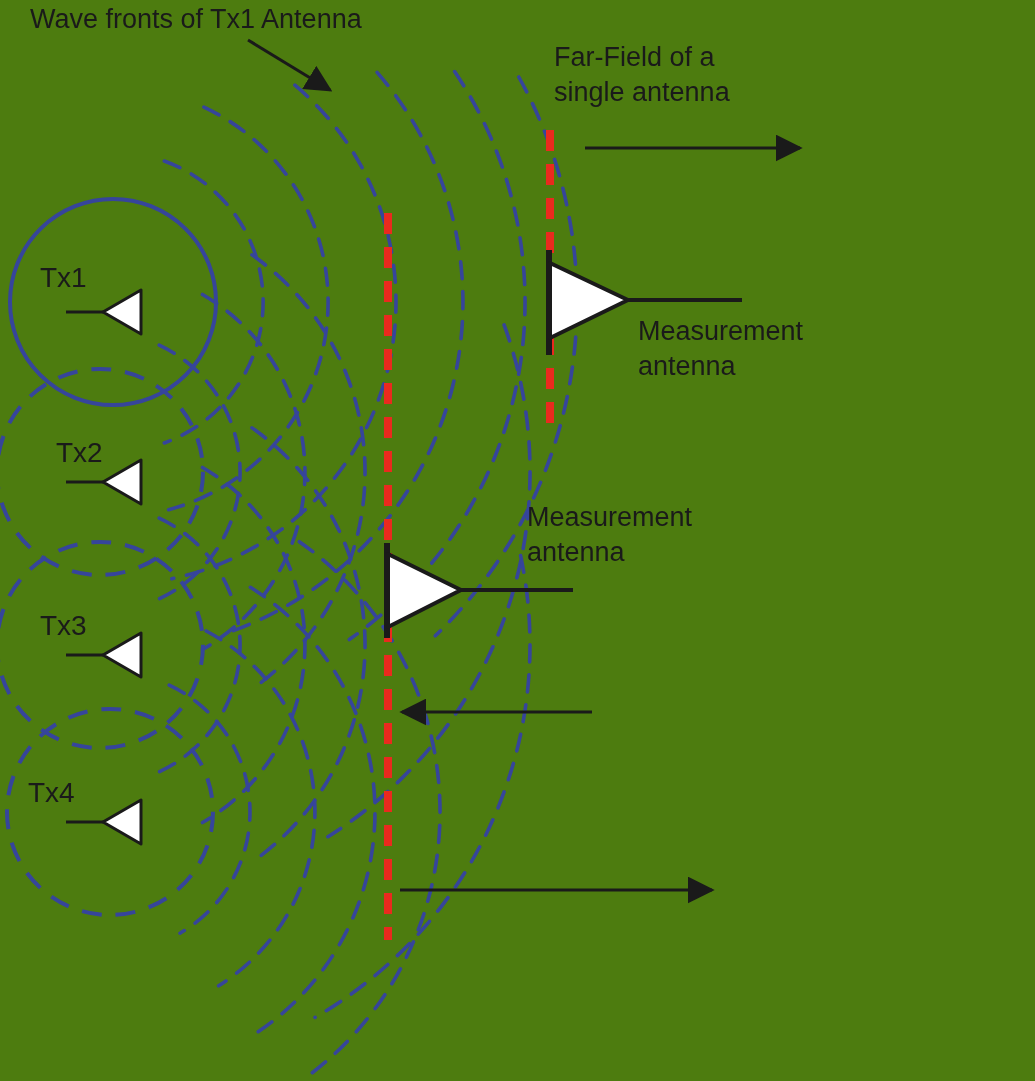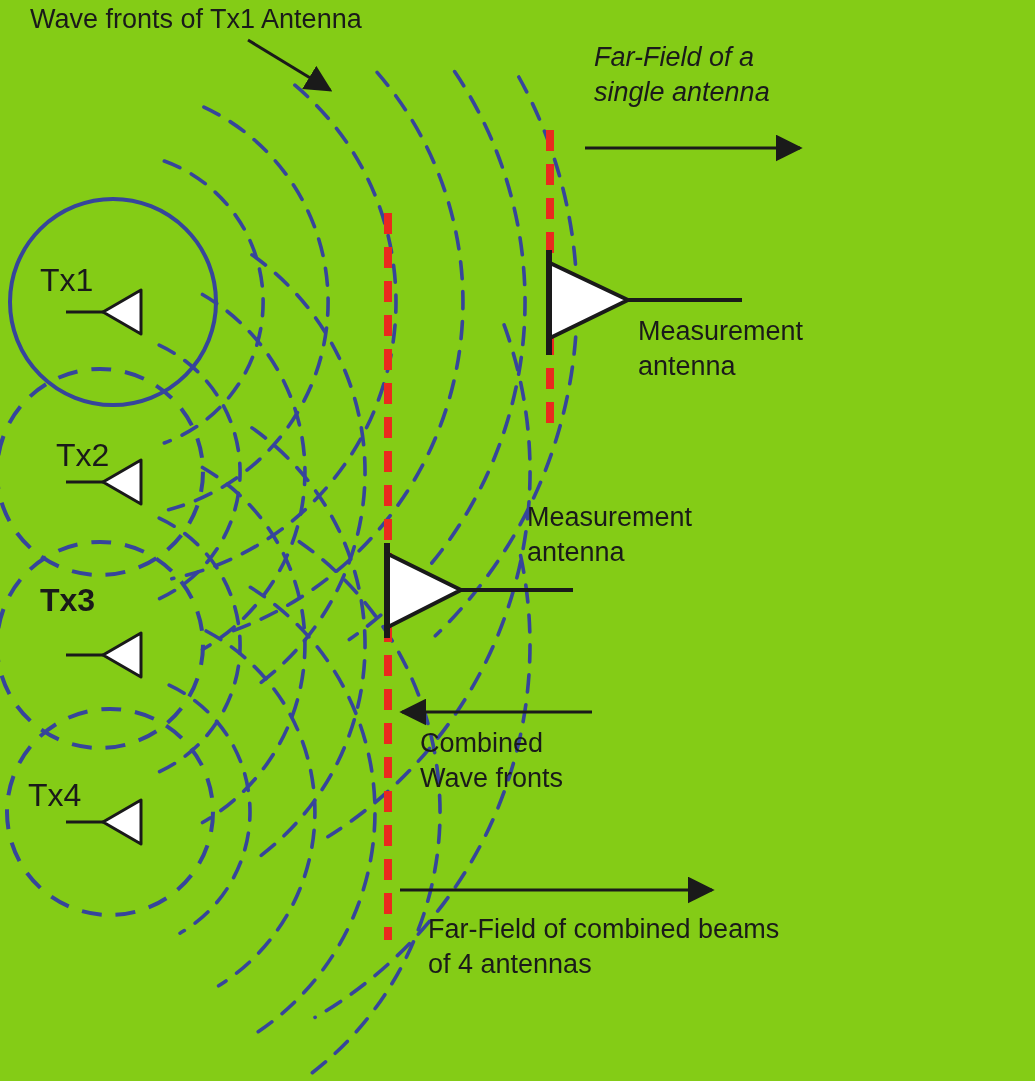--- a/index.html
+++ b/index.html
@@ -4,36 +4,36 @@
 <style>
   :root{
     --wave-blue:#36459b;
     --marker-red:#ea2a1e;
     --ink:#1a1a1a;
   }
   html,body{margin:0;padding:0;background:#fff;}
   .stage{
     position:relative;
     width:1035px;height:1081px;
-    background:#84cc16;
+    background:#4d7c0f;
     font-family:"Liberation Sans", sans-serif;
     color:var(--ink);
     overflow:hidden;
   }
   svg.diagram{position:absolute;left:0;top:0;}
   .label{
     position:absolute;
     font-size:27px;
     line-height:1.28;
     white-space:pre-line;
     color:var(--ink);
   }
   .tx-label{
     position:absolute;
-    font-size:32px;
+    font-size:28px;
     color:var(--ink);
   }
   .wave{
     fill:none;
     stroke:var(--wave-blue);
     stroke-width:3.6;
     stroke-dasharray:17 13;
     stroke-linecap:round;
   }
   .tx-circle{
@@ -125,32 +125,28 @@
     </g>
 
     <line class="arrow-line" x1="248" y1="40" x2="330" y2="90" marker-end="url(#arrow)"></line>
     <line class="arrow-line" x1="585" y1="148" x2="800" y2="148" marker-end="url(#arrow)"></line>
     <line class="arrow-line" x1="592" y1="712" x2="402" y2="712" marker-end="url(#arrow)"></line>
     <line class="arrow-line" x1="400" y1="890" x2="712" y2="890" marker-end="url(#arrow)"></line>
   </svg>
 
   <div class="label" style="left:30px;top:2px;">Wave fronts of Tx1 Antenna</div>
 
-  <div class="label" style="left:594px;top:40px;font-style:italic;">Far-Field of a
+  <div class="label" style="left:554px;top:40px;">Far-Field of a
 single antenna</div>
 
   <div class="label" style="left:638px;top:314px;">Measurement
 antenna</div>
 
   <div class="label" style="left:527px;top:500px;">Measurement
 antenna</div>
 
-  <div class="label" style="left:420px;top:726px;">Combined
-Wave fronts</div>
 
-  <div class="label" style="left:428px;top:912px;">Far-Field of combined beams
-of 4 antennas</div>
 
   <div class="tx-label" style="left:40px;top:262px;">Tx1</div>
   <div class="tx-label" style="left:56px;top:437px;">Tx2</div>
-  <div class="tx-label" style="left:40px;top:582px;font-weight:bold;">Tx3</div>
+  <div class="tx-label" style="left:40px;top:610px;">Tx3</div>
   <div class="tx-label" style="left:28px;top:777px;">Tx4</div>
 </div>
 
 </body></html>

